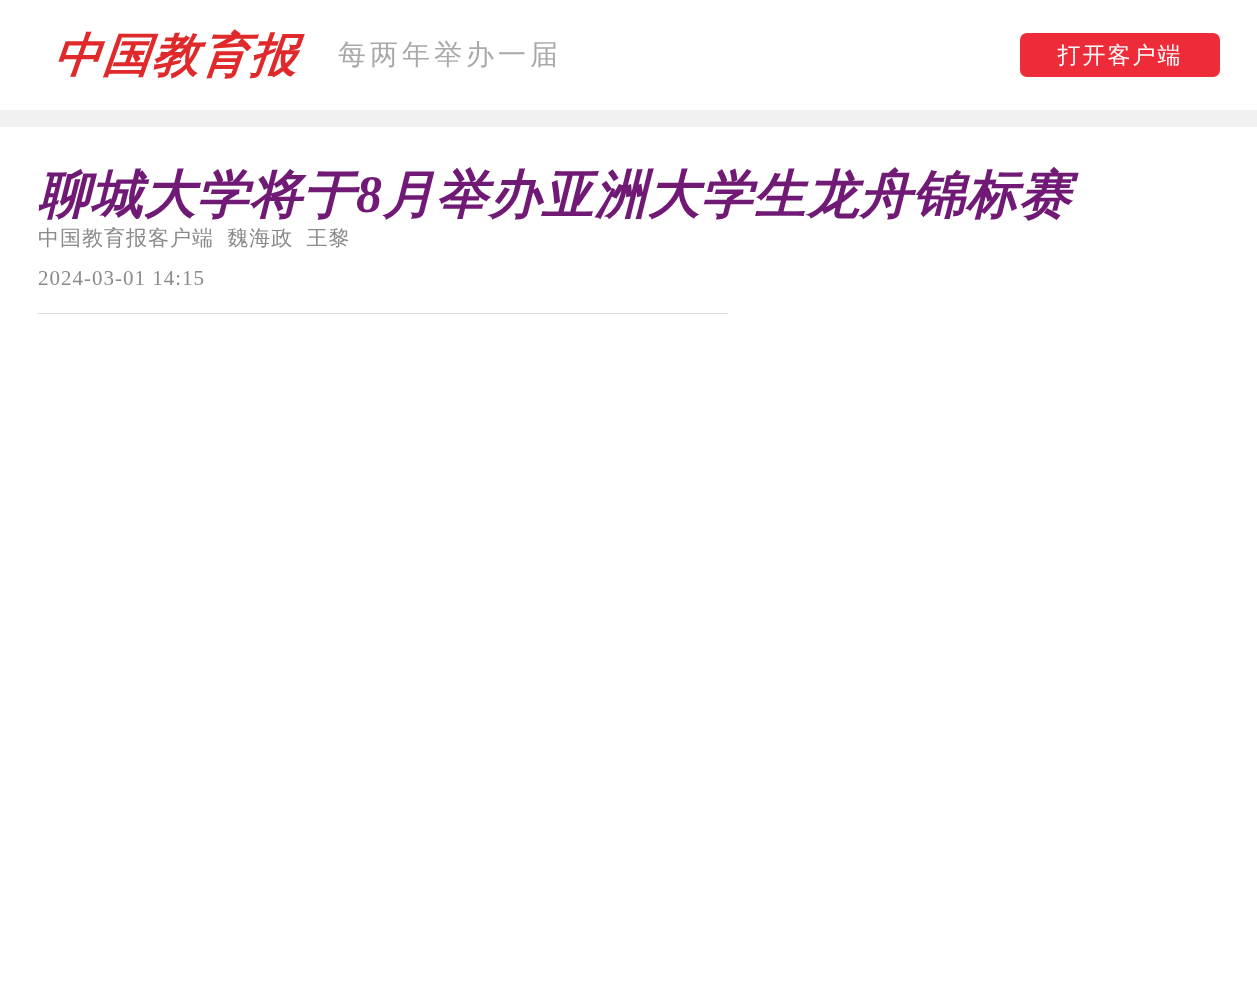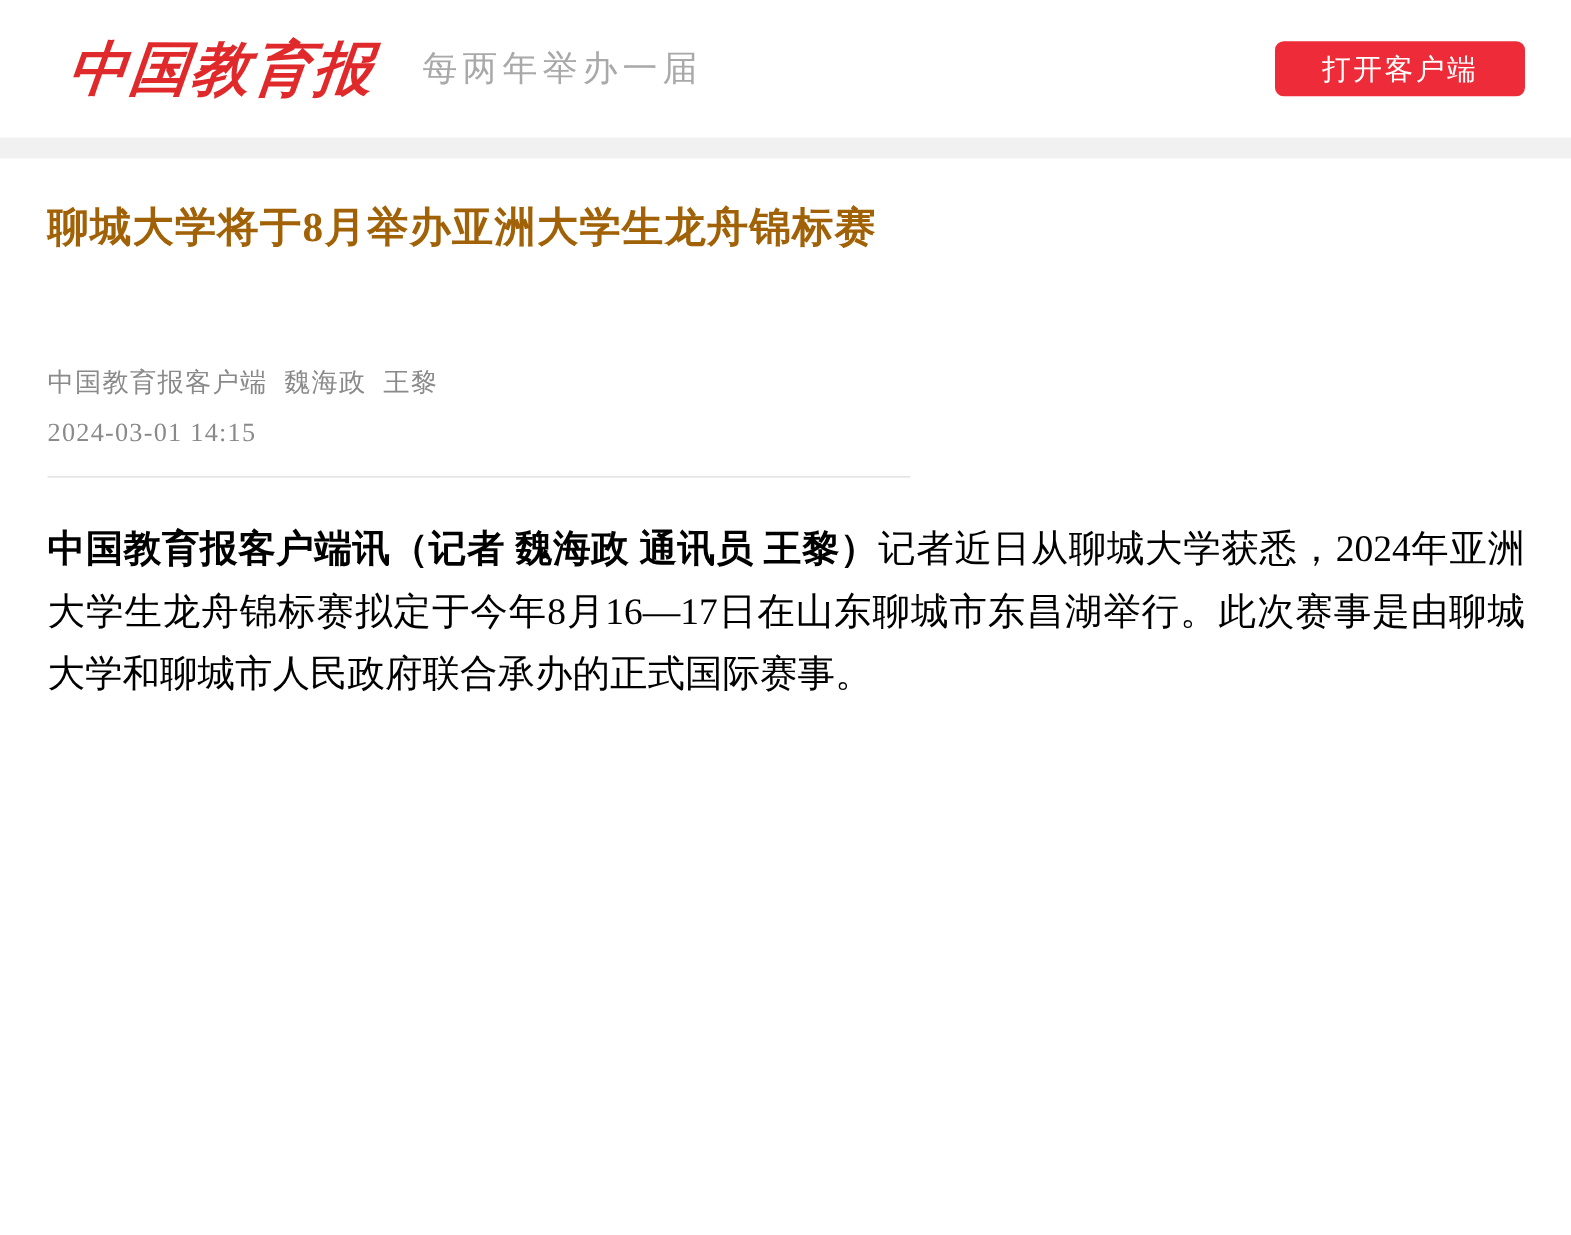--- a/index.html
+++ b/index.html
@@ -25,25 +25,25 @@
   .spacer { flex: 1; }
   .open-btn {
     background: #ee2b38; color: #fff; border: none; border-radius: 7px;
     width: 200px; height: 44px; font-size: 23px; letter-spacing: 2px;
     font-family: "Liberation Serif", "DejaVu Serif", serif;
     cursor: pointer; flex: none;
   }
   .gray-band { height: 17px; background: #f1f1f1; }
   .article { padding: 38px 37px 0 38px; background: #fff; }
   .title {
-    font-size: 33px; font-weight: bold; color: #a16207;
-    letter-spacing: 1px; line-height: 1.15; white-space: nowrap;
+    font-size: 52px; font-weight: bold; color: #701a75;
+    letter-spacing: 1px; line-height: 1.15; white-space: nowrap; font-style: italic;
   }
   .byline {
-    margin-top: 90px; color: #8a8a8a; font-size: 21px;
+    color: #8a8a8a; font-size: 21px;
     line-height: 26px; word-spacing: 7px; letter-spacing: 1px;
   }
   .pubdate { margin-top: 14px; color: #8a8a8a; font-size: 21px; line-height: 26px; letter-spacing: 1px; }
   .divider { margin-top: 22px; width: 690px; height: 0; border: none; border-top: 1px solid #dcdcdc; }
   .body-text {
     margin-top: 33px; font-size: 30px; line-height: 50px;
     color: #000; text-align: justify;
   }
   .body-text p { margin: 0; }
   .body-text strong { font-weight: bold; }
@@ -59,15 +59,14 @@
 </div>
 
 <div class="gray-band"></div>
 
 <div class="article">
   <h1 class="title">聊城大学将于8月举办亚洲大学生龙舟锦标赛</h1>
   <div class="byline">中国教育报客户端 魏海政 王黎</div>
   <div class="pubdate">2024-03-01 14:15</div>
   <hr class="divider">
   <div class="body-text">
-      <p><strong>中国教育报客户端讯（记者 魏海政 通讯员 王黎）</strong><span>记者近日从聊城大学获悉，2024年亚洲大学生龙舟锦标赛拟定于今年8月16—17日在山东聊城市东昌湖举行。此次赛事是由聊城大学和聊城市人民政府联合承办的正式国际赛事。</span></p>
     </div>
 </div>
 
 </body></html>

